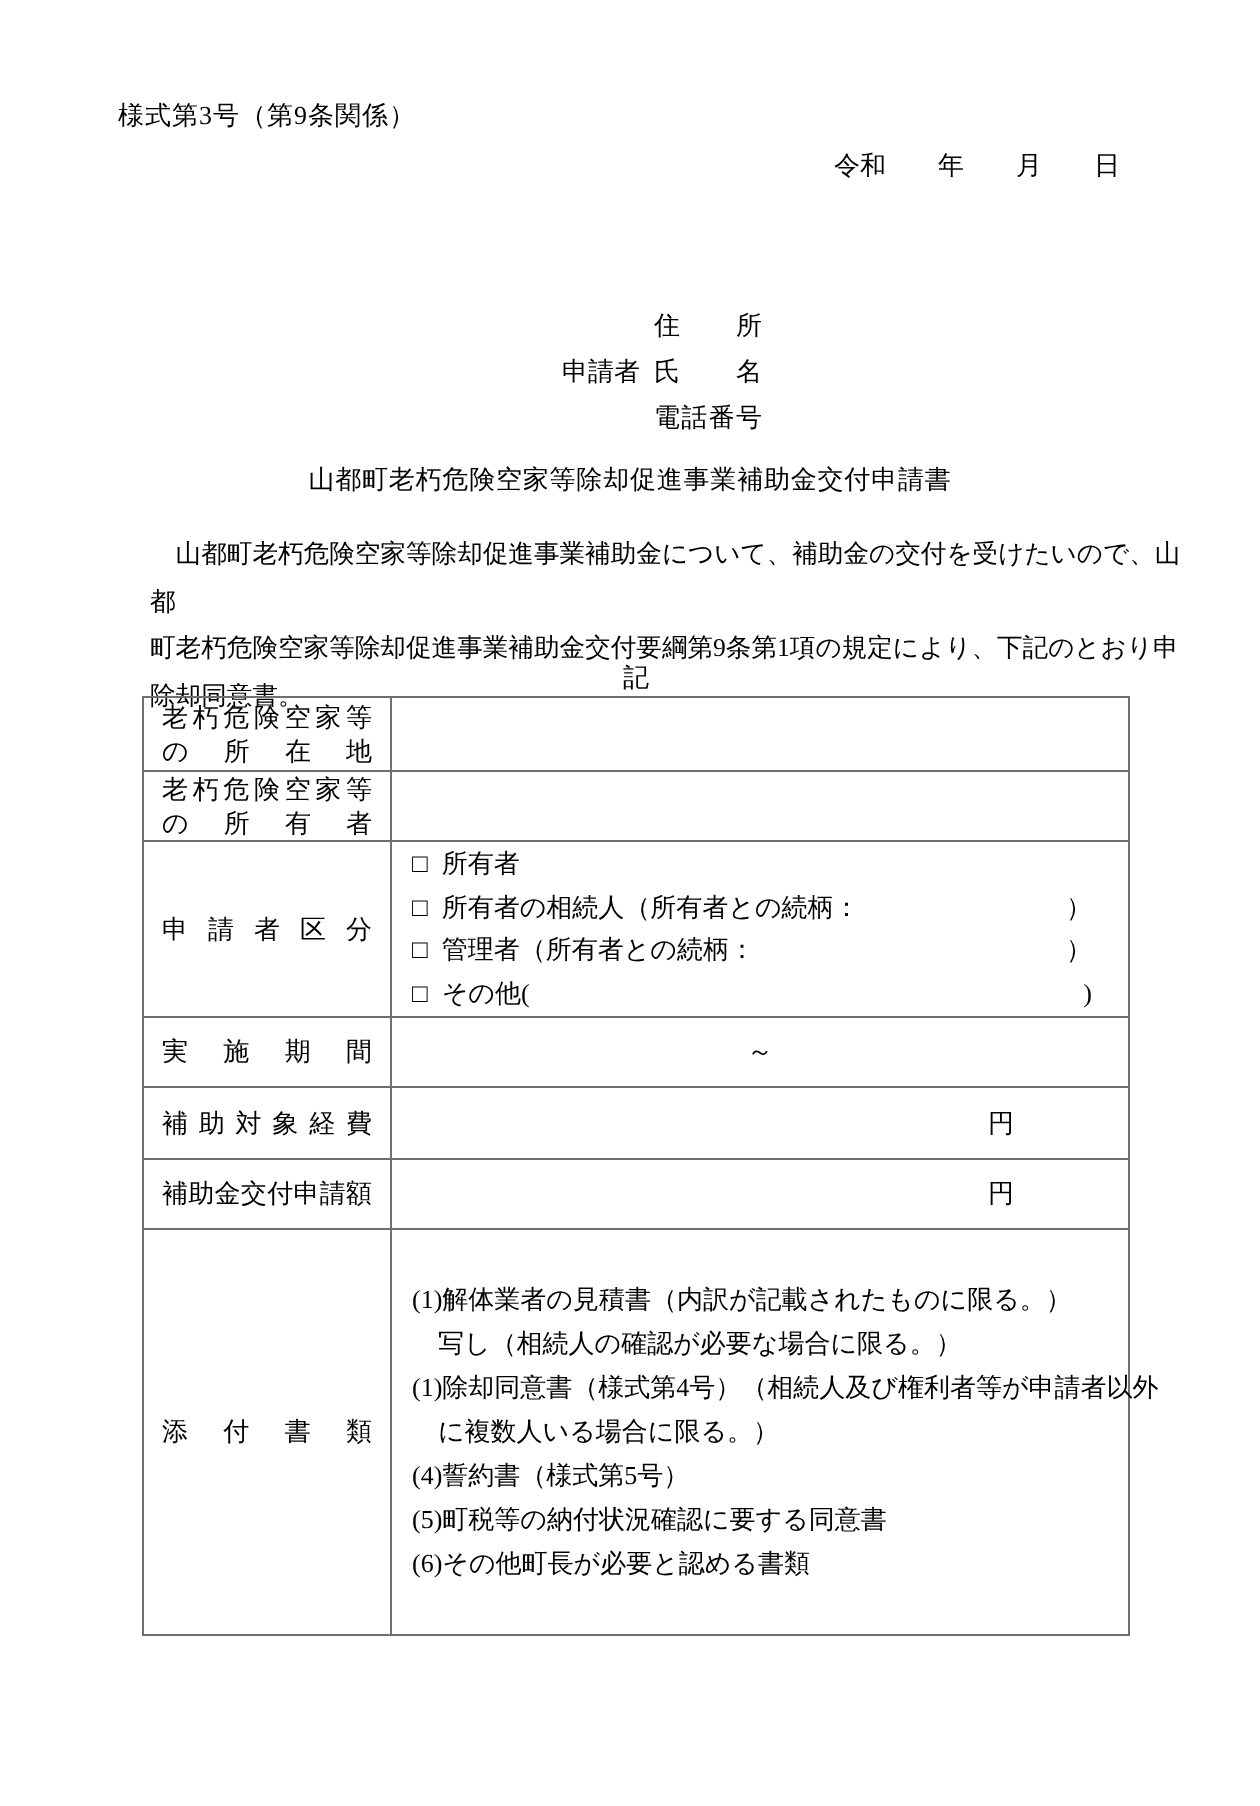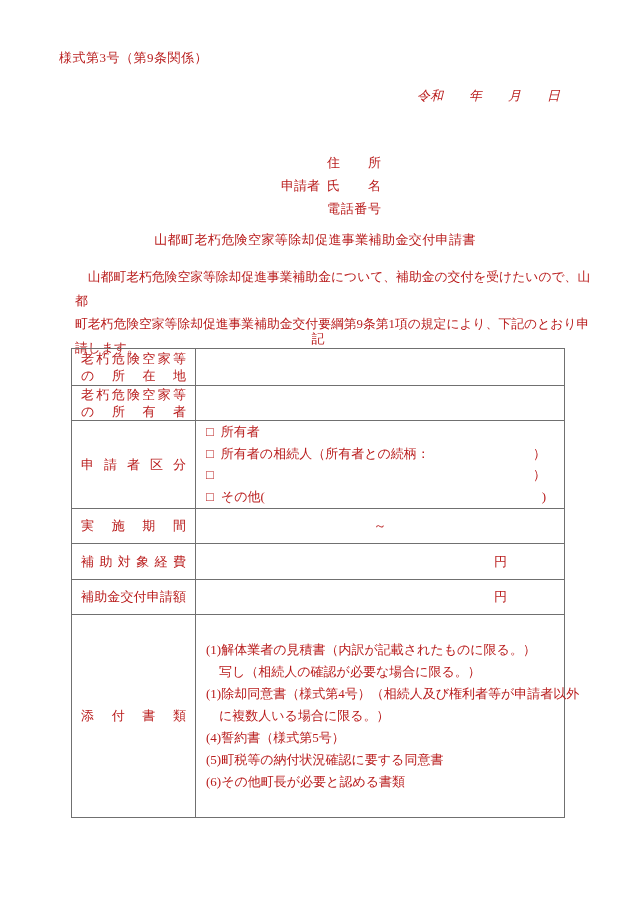--- a/index.html
+++ b/index.html
@@ -1,22 +1,22 @@
 <!DOCTYPE html>
 <html lang="ja"><head>
 <meta charset="utf-8">
 <style>
   html,body { margin:0; padding:0; background:#ffffff; }
   .page {
     position:relative; width:630px; height:903px; background:#ffffff;
     font-family:"Liberation Serif","DejaVu Serif",serif;
-    color:#b91c1c; font-size:13px; overflow:hidden;
+    color:#000000; font-size:13px; overflow:hidden;
   }
   .form-number { position:absolute; top:49px; left:59px; letter-spacing:0.5px; }
-  .date-line   { position:absolute; top:87px; right:70px;font-style:italic; }
+  .date-line   { position:absolute; top:74px; right:70px; }
   .addressee   { position:absolute; top:110px; left:72px; display:flex; }
   .addressee .honorific { margin-left:108px; }
 
   .applicant { position:absolute; top:151px; left:281px; }
   .app-row   { display:flex; height:23px; align-items:center; }
   .app-label-col { width:46px; }
   .app-field { width:54px; }
 
   .jc { display:flex; justify-content:space-between; }
   .jc > span { display:block; }
@@ -83,21 +83,21 @@
           <span>号</span>
         </span>
     </div>
   </div>
 
   <div class="doc-title">山都町老朽危険空家等除却促進事業補助金交付申請書</div>
 
   <div class="body-text">
     <div>　山都町老朽危険空家等除却促進事業補助金について、補助金の交付を受けたいので、山都</div>
     <div>町老朽危険空家等除却促進事業補助金交付要綱第9条第1項の規定により、下記のとおり申</div>
-    <div>請します。</div>
+    <div>除却同意書。</div>
   </div>
 
   <div class="record-heading">記</div>
 
   <div class="form-table">
 
     <div class="trow h36">
       <div class="tlabel">
         <div class="jc">
             <span>老</span>
@@ -154,20 +154,21 @@
           <span>所有者</span>
           <span class="cb-suffix"></span>
         </div>
         <div class="cb-row">
           <span class="cb-box">□</span>
           <span>所有者の相続人（所有者との続柄：</span>
           <span class="cb-suffix">）</span>
         </div>
         <div class="cb-row">
           <span class="cb-box">□</span>
+          <span>管理者（所有者との続柄：</span>
           <span class="cb-suffix">）</span>
         </div>
         <div class="cb-row">
           <span class="cb-box">□</span>
           <span>その他(</span>
           <span class="cb-suffix">)</span>
         </div>
       </div>
     </div>
 

